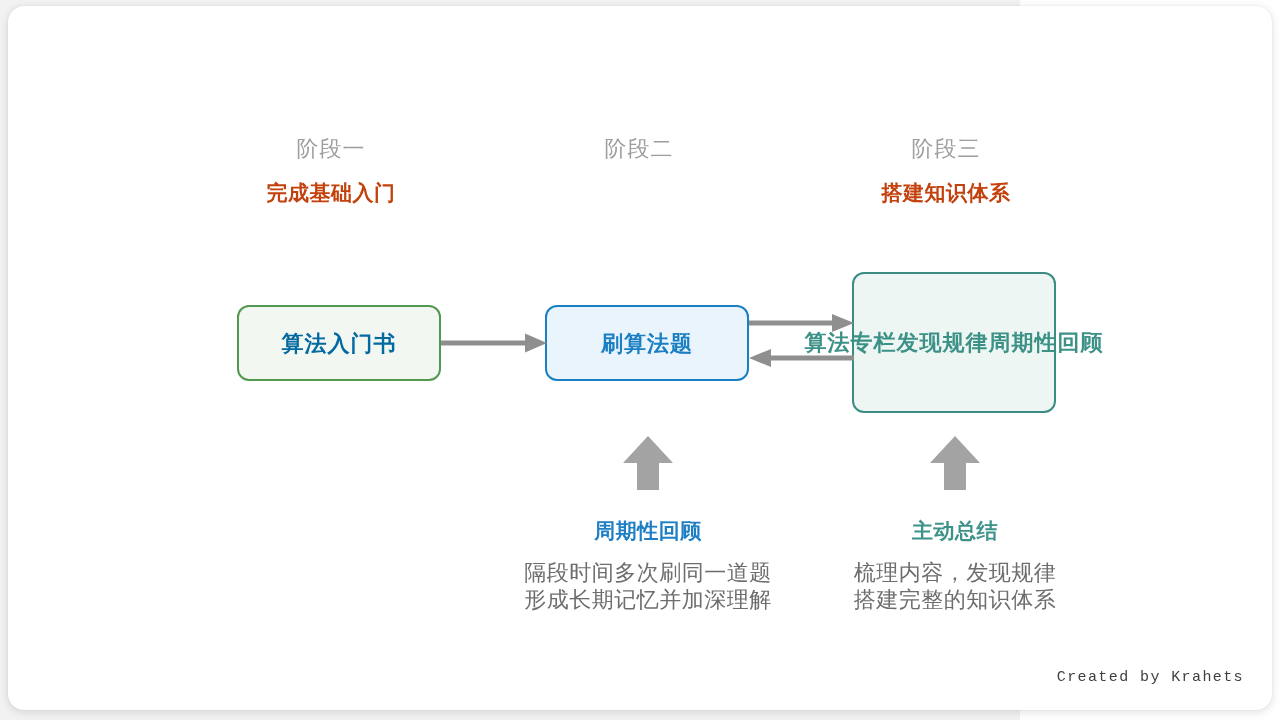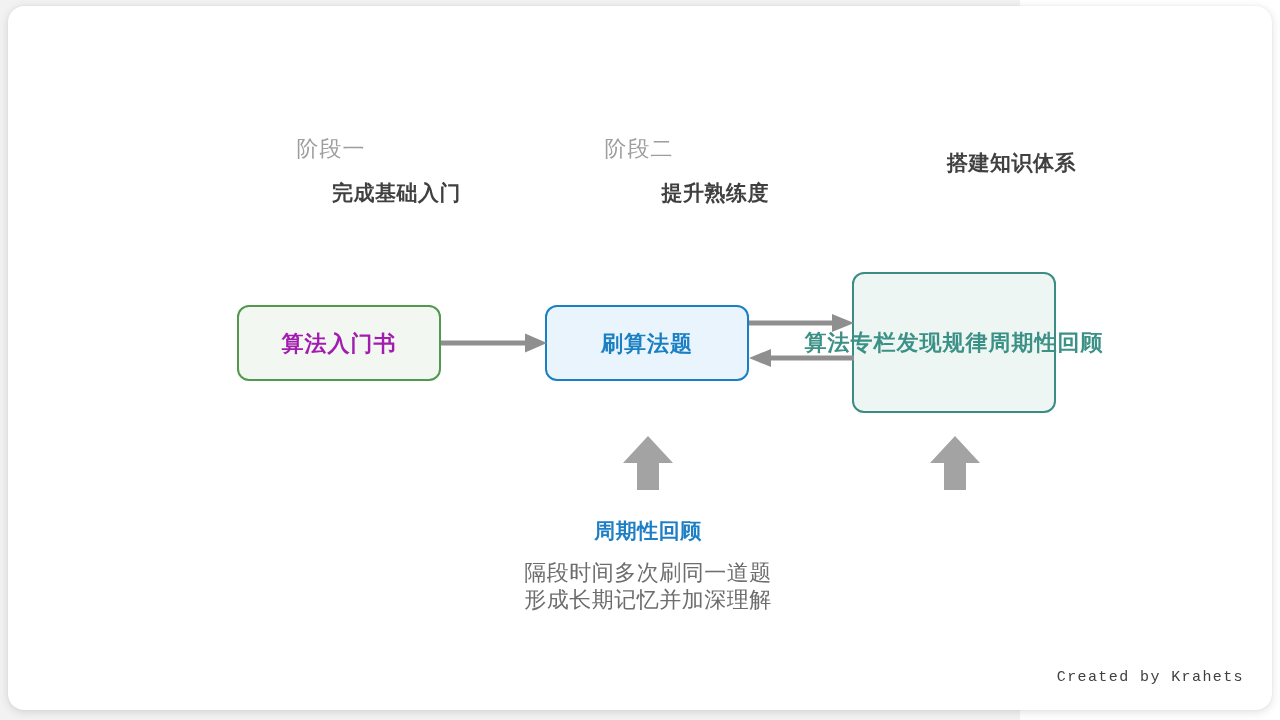--- a/index.html
+++ b/index.html
@@ -41,26 +41,25 @@
   .stage-name {
     font-size: 22px;
     color: #9e9e9e;
     line-height: 30px;
     letter-spacing: 1px;
     white-space: nowrap;
   }
   .stage-goal {
     font-size: 21px;
     font-weight: bold;
-    color: #404040;
+    color: #c2410c;
     line-height: 30px;
     margin-top: 14px;
     letter-spacing: 0.5px;
     white-space: nowrap;
-    text-align: right;
   }
   #stage-0 { left: 193px; top: 128px; }
   #stage-1 { left: 501px; top: 128px; }
   #stage-2 { left: 808px; top: 128px; }
 
   
   .node {
     position: absolute;
     box-sizing: border-box;
     border-radius: 12px;
@@ -75,21 +74,21 @@
     font-size: 22px;
     font-weight: bold;
     line-height: 37px;
     letter-spacing: 1px;
     white-space: nowrap;
   }
   #node-book {
     left: 229px; top: 299px; width: 204px; height: 76px;
     background: #f2f8f1; border-color: #53984f;
   }
-  #node-book .node-line { color: #a21caf; text-align: right; }
+  #node-book .node-line { color: #0369a1; text-align: right; }
   #node-practice {
     left: 537px; top: 299px; width: 204px; height: 76px;
     background: #e9f4fc; border-color: #1a80c4;
   }
   #node-practice .node-line { color: #1a7fc3; }
   #node-resources {
     left: 844px; top: 266px; width: 204px; height: 141px;
     background: #eef6f4; border-color: #3b8c83;
   }
   #node-resources .node-line { color: #3c9187; }
@@ -148,23 +147,23 @@
 
 <div id="canvas">
   <div class="card">
 
     <div class="stage" id="stage-0">
       <div class="stage-name">阶段一</div>
       <div class="stage-goal">完成基础入门</div>
     </div>
     <div class="stage" id="stage-1">
       <div class="stage-name">阶段二</div>
-      <div class="stage-goal">提升熟练度</div>
     </div>
     <div class="stage" id="stage-2">
+      <div class="stage-name">阶段三</div>
       <div class="stage-goal">搭建知识体系</div>
     </div>
 
     <div class="node" id="node-book">
       <div class="node-line">算法入门书</div>
     </div>
 
     <div class="node" id="node-practice">
       <div class="node-line">刷算法题</div>
     </div>
@@ -199,17 +198,24 @@
     </svg>
 
     <div class="note" id="note-review">
       <div class="note-title">周期性回顾</div>
       <div class="note-desc">
         <div>隔段时间多次刷同一道题</div>
         <div>形成长期记忆并加深理解</div>
       </div>
     </div>
 
+    <div class="note" id="note-summary">
+      <div class="note-title">主动总结</div>
+      <div class="note-desc">
+        <div>梳理内容，发现规律</div>
+        <div>搭建完整的知识体系</div>
+      </div>
+    </div>
 
     <div id="footer-credit">Created by Krahets</div>
 
   </div>
 </div>
 
 </body></html>

